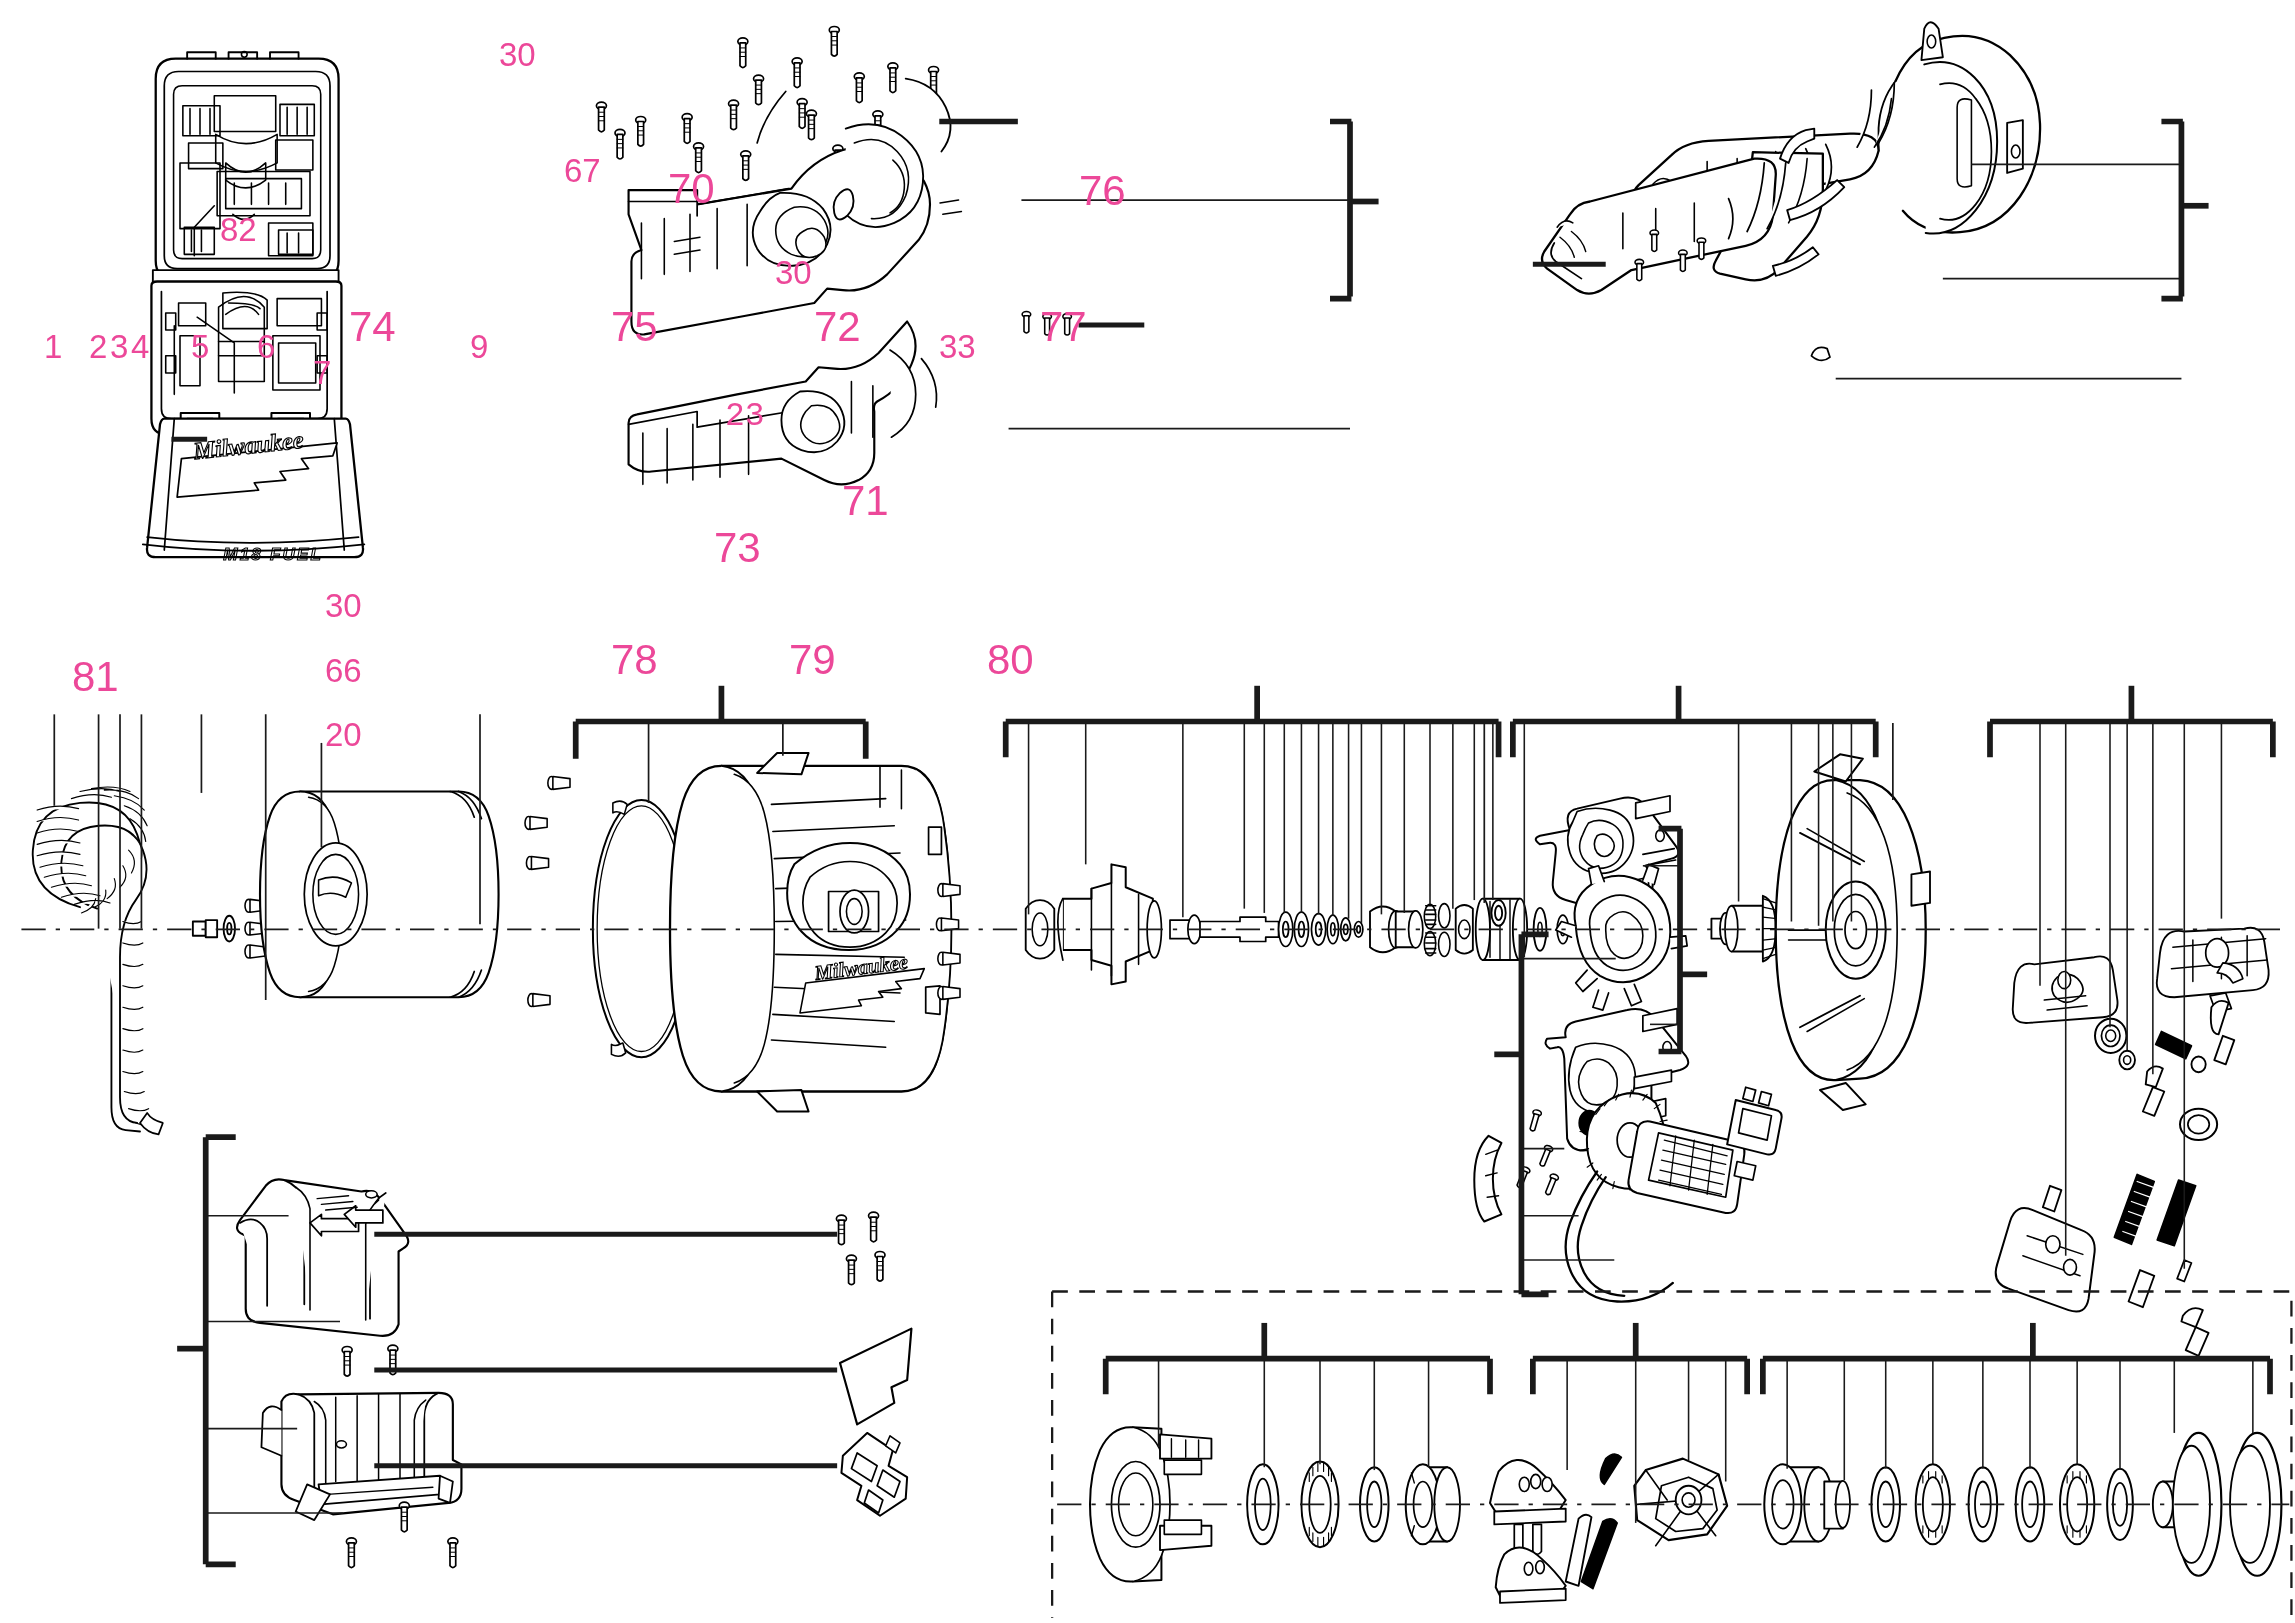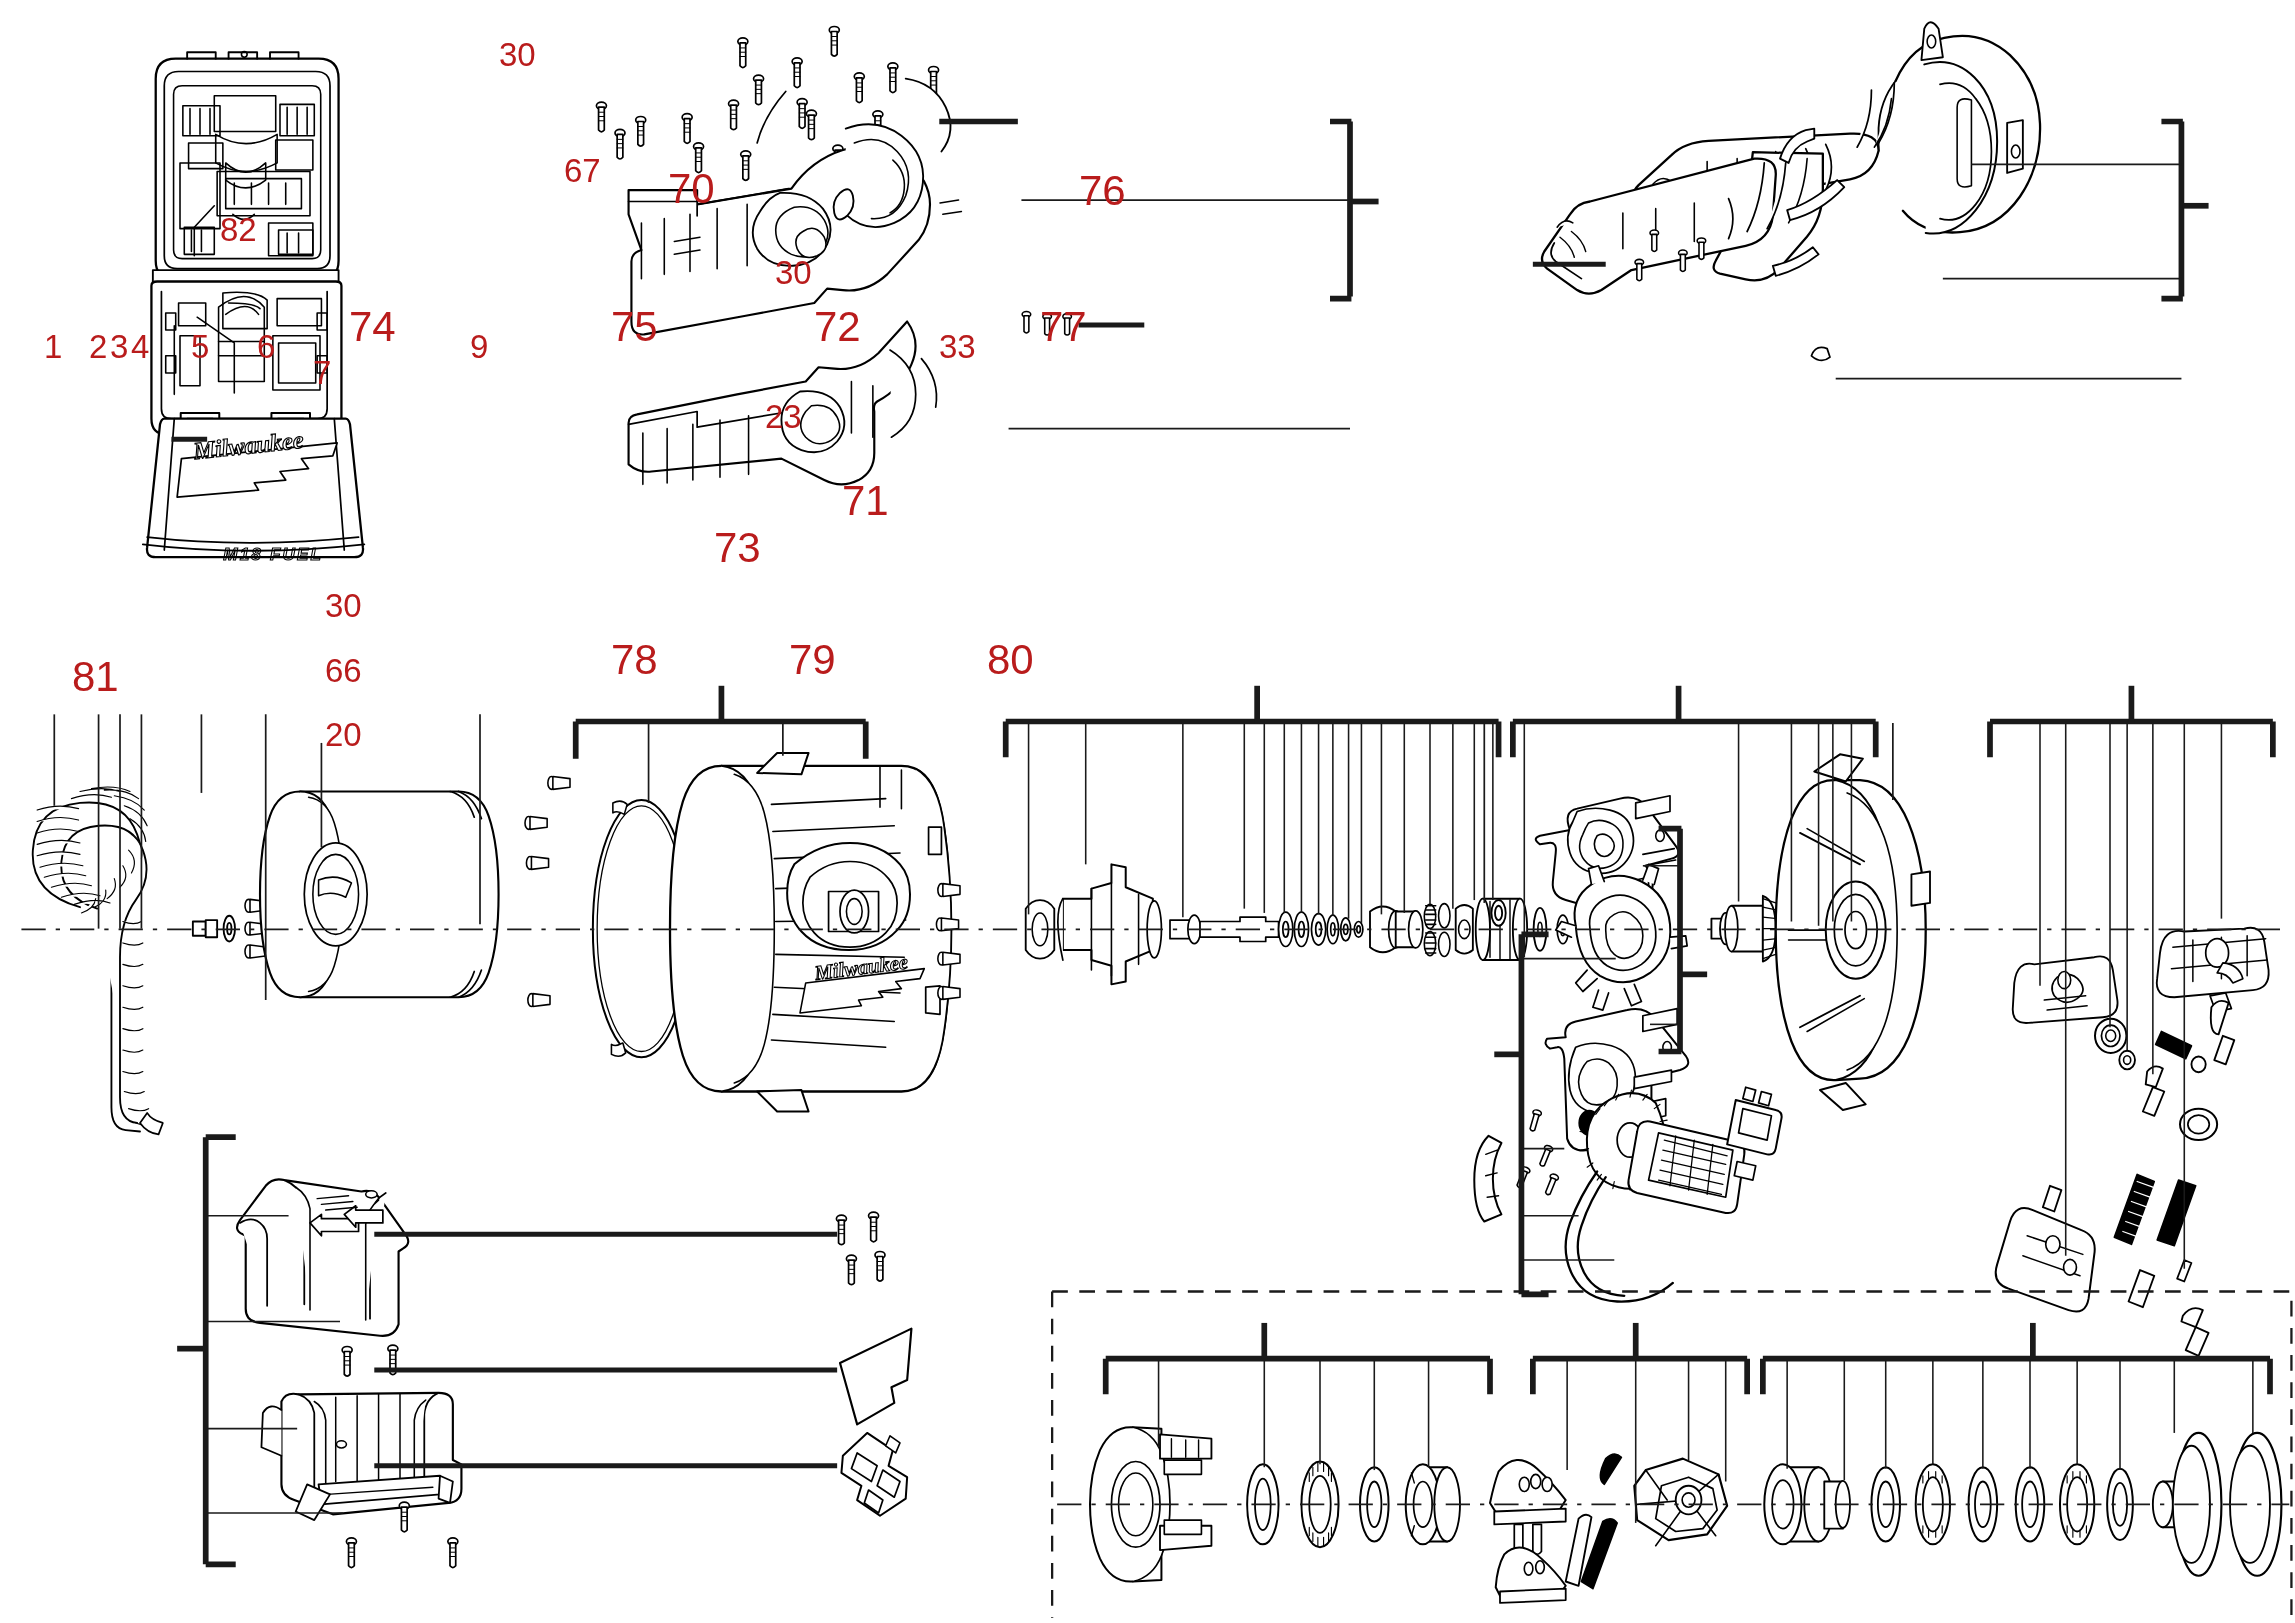--- a/index.html
+++ b/index.html
@@ -1,18 +1,18 @@
 <!DOCTYPE html>
 <html style="font-size:11.4px"><head>
 <meta charset="utf-8">
 <style>
   html,body{margin:0;padding:0;background:#ffffff;}
   body{font-family:"Liberation Sans", sans-serif;}
   #sheet{position:relative;width:2295px;height:1623px;background:#fff;overflow:hidden;}
-  .cal{position:absolute;font-family:"Liberation Sans",sans-serif;font-size:33px;color:#b91c1c;line-height:1;white-space:nowrap;}
+  .cal{position:absolute;font-family:"Liberation Sans",sans-serif;font-size:33px;color:#ec4899;line-height:1;white-space:nowrap;}
   .cal.big{font-size:42px;}
   svg.ov{position:absolute;left:0;top:0;width:2295px;height:1623px;pointer-events:none;}
   .part{position:absolute;}
 </style>
 </head>
 <body>
 
 <div id="sheet">
 
   <svg class="ov" viewBox="0 0 3213 2272">
@@ -915,21 +915,21 @@
 
   <div id="callout-layer">
       <div class="cal" style="left: 44px; top: 330px;">1</div>
       <div class="cal" style="left: 89px; top: 330px;">2</div>
       <div class="cal" style="left: 110px; top: 330px;">3</div>
       <div class="cal" style="left: 131px; top: 330px;">4</div>
       <div class="cal" style="left: 191px; top: 330px;">5</div>
       <div class="cal" style="left: 257px; top: 330px;">6</div>
       <div class="cal" style="left: 313px; top: 356px;">7</div>
       <div class="cal" style="left: 470px; top: 330px;">9</div>
-      <div class="cal" style="left: 765px; top: 400px;">23</div>
+      <div class="cal" style="left: 725px; top: 400px; font-family: Liberation Mono, monospace;">23</div>
       <div class="cal" style="left: 499px; top: 38px;">30</div>
       <div class="cal" style="left: 775px; top: 256px;">30</div>
       <div class="cal" style="left: 325px; top: 589px;">30</div>
       <div class="cal" style="left: 325px; top: 718px;">20</div>
       <div class="cal" style="left: 939px; top: 330px;">33</div>
       <div class="cal" style="left: 325px; top: 654px;">66</div>
       <div class="cal" style="left: 564px; top: 154px;">67</div>
       <div class="cal big" style="left: 668px; top: 168px;">70</div>
       <div class="cal big" style="left: 842px; top: 480px;">71</div>
       <div class="cal big" style="left: 814px; top: 306px;">72</div>

